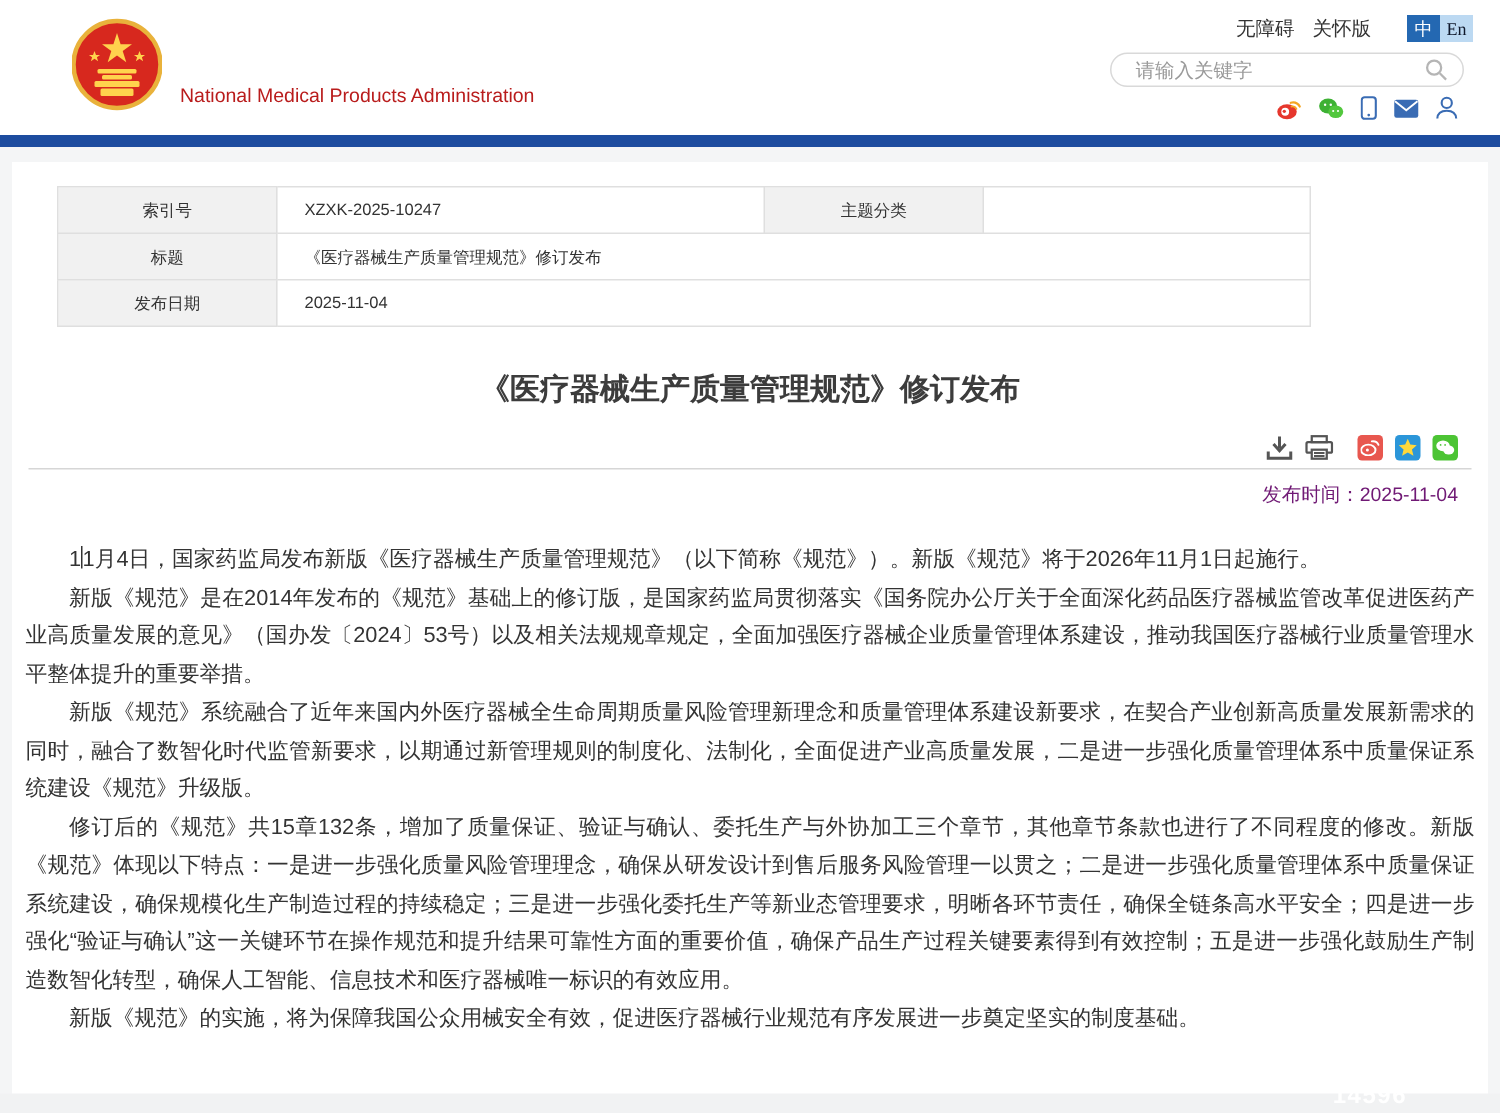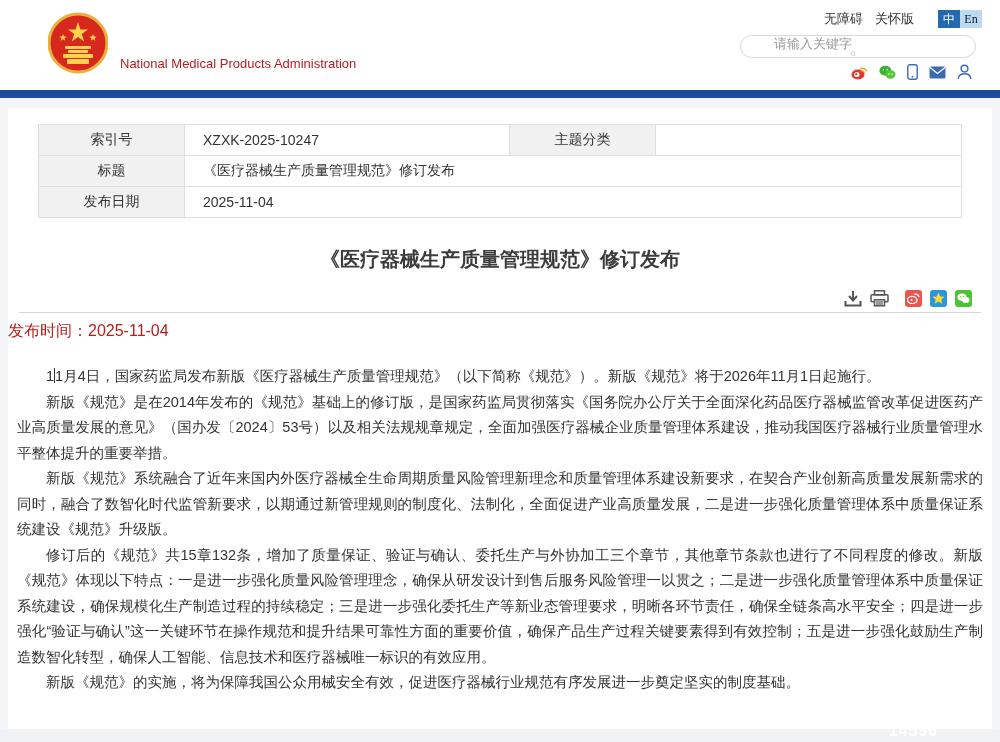--- a/index.html
+++ b/index.html
@@ -10,44 +10,44 @@
   .header { position:absolute; top:0; left:0; width:1000px; height:90px; background:#ffffff; }
   .emblem { position:absolute; left:48px; top:12px; width:60px; height:62px; }
   .site-title { position:absolute; left:118px; top:18px; color:#2d64ad; font-size:30px; font-weight:bold; letter-spacing:2px; }
   .site-subtitle { position:absolute; left:120px; top:56px; color:#b91c1c; font-size:13px; }
   .top-links { position:absolute; top:10px; right:18px; display:flex; align-items:center; gap:12px; font-size:13px; color:#333;font-family:Liberation Serif, serif; }
   .top-link { cursor:pointer; }
   .lang-group { display:flex; margin-left:12px; }
   .lang-btn { width:22px; height:18px; display:flex; align-items:center; justify-content:center; font-size:12px; cursor:pointer; }
   .lang-cn { background:#2468b2; color:#fff; }
   .lang-en { background:#bcd9f2; color:#0f172a; }
-  .search-box { position:absolute; top:35px; right:24px; width:236px; height:23px; border:1px solid #d9d9d9; border-radius:12px; background:#fff; display:flex; align-items:center;flex-direction:column; }
+  .search-box { position:absolute; top:35px; right:24px; width:236px; height:23px; border:1px solid #d9d9d9; border-radius:12px; background:#fff; display:flex; align-items:center; }
   .search-input { flex:1; border:none; outline:none; background:transparent; padding:0 8px 0 16px; font-size:13px; color:#333; }
   .search-input::placeholder { color:#9a9a9a; }
   .search-icon { width:15px; height:15px; margin-right:10px; cursor:pointer; }
   .social-row { position:absolute; top:64px; right:28px; display:flex; align-items:center; gap:11px; }
   .social-row svg { display:block; cursor:pointer; }
 
   .blue-bar { position:absolute; top:90px; left:0; width:1000px; height:8px; background:#1d4c9f; }
 
   
   .content { position:absolute; top:108px; left:8px; width:984px; height:634px; background:#ffffff; }
 
-  table.info { border-collapse:collapse; margin:16px 30px 0 30px; width:924px; table-layout:fixed; font-size:14px; color:#333;padding-left:37px; }
+  table.info { border-collapse:collapse; margin:16px 30px 0 30px; width:836px; table-layout:fixed; font-size:11px; color:#333;padding-left:37px; }
   table.info td { border:1px solid #dfdfdf; height:31px; padding:0 0 0 18px; }
   table.info td.lab { background:#f1f1f1; text-align:center; padding:0; width:146px; }
   table.info td.val1 { width:325px; }
 
   .art-title { margin-top:28px; text-align:center; font-size:20px; font-weight:600; color:#3c3c3c; }
 
   .tool-row { display:flex; justify-content:flex-end; align-items:center; gap:8px; margin:16px 20px 0 0; height:18px; }
   .tool-row svg { display:block; cursor:pointer; }
   .share-sq { width:17px; height:17px; border-radius:3px; display:flex; align-items:center; justify-content:center; cursor:pointer; }
   .divider { margin:5px 11px 0 11px; border-top:1px solid #d6d6d6; }
-  .pub-time { text-align:left; margin:8px 20px 0 0; font-size:16px; color:#b91c1c; }
+  .pub-time { text-align:right; margin:8px 20px 0 0; font-size:13px; color:#701a75; }
 
   .body-text { margin:22px 9px 0 9px; font-size:14.5px; line-height:25.5px; color:#333; text-align:justify; }
   .body-text p { text-indent:2em; }
   .caret { display:inline-block; width:1px; height:15px; background:#333; vertical-align:-2px; }
 
   .related { margin:46px 36px 0 36px; }
   .related-heading { font-size:15px; font-weight:bold; color:#333; }
 
   .footer-strip { position:absolute; left:0; bottom:0; width:1000px; height:13px; background:#f1f2f3; }
   .visit-counter { position:absolute; right:62px; bottom:2px; color:#ffffff; font-size:16px; font-weight:bold; letter-spacing:1px; }

